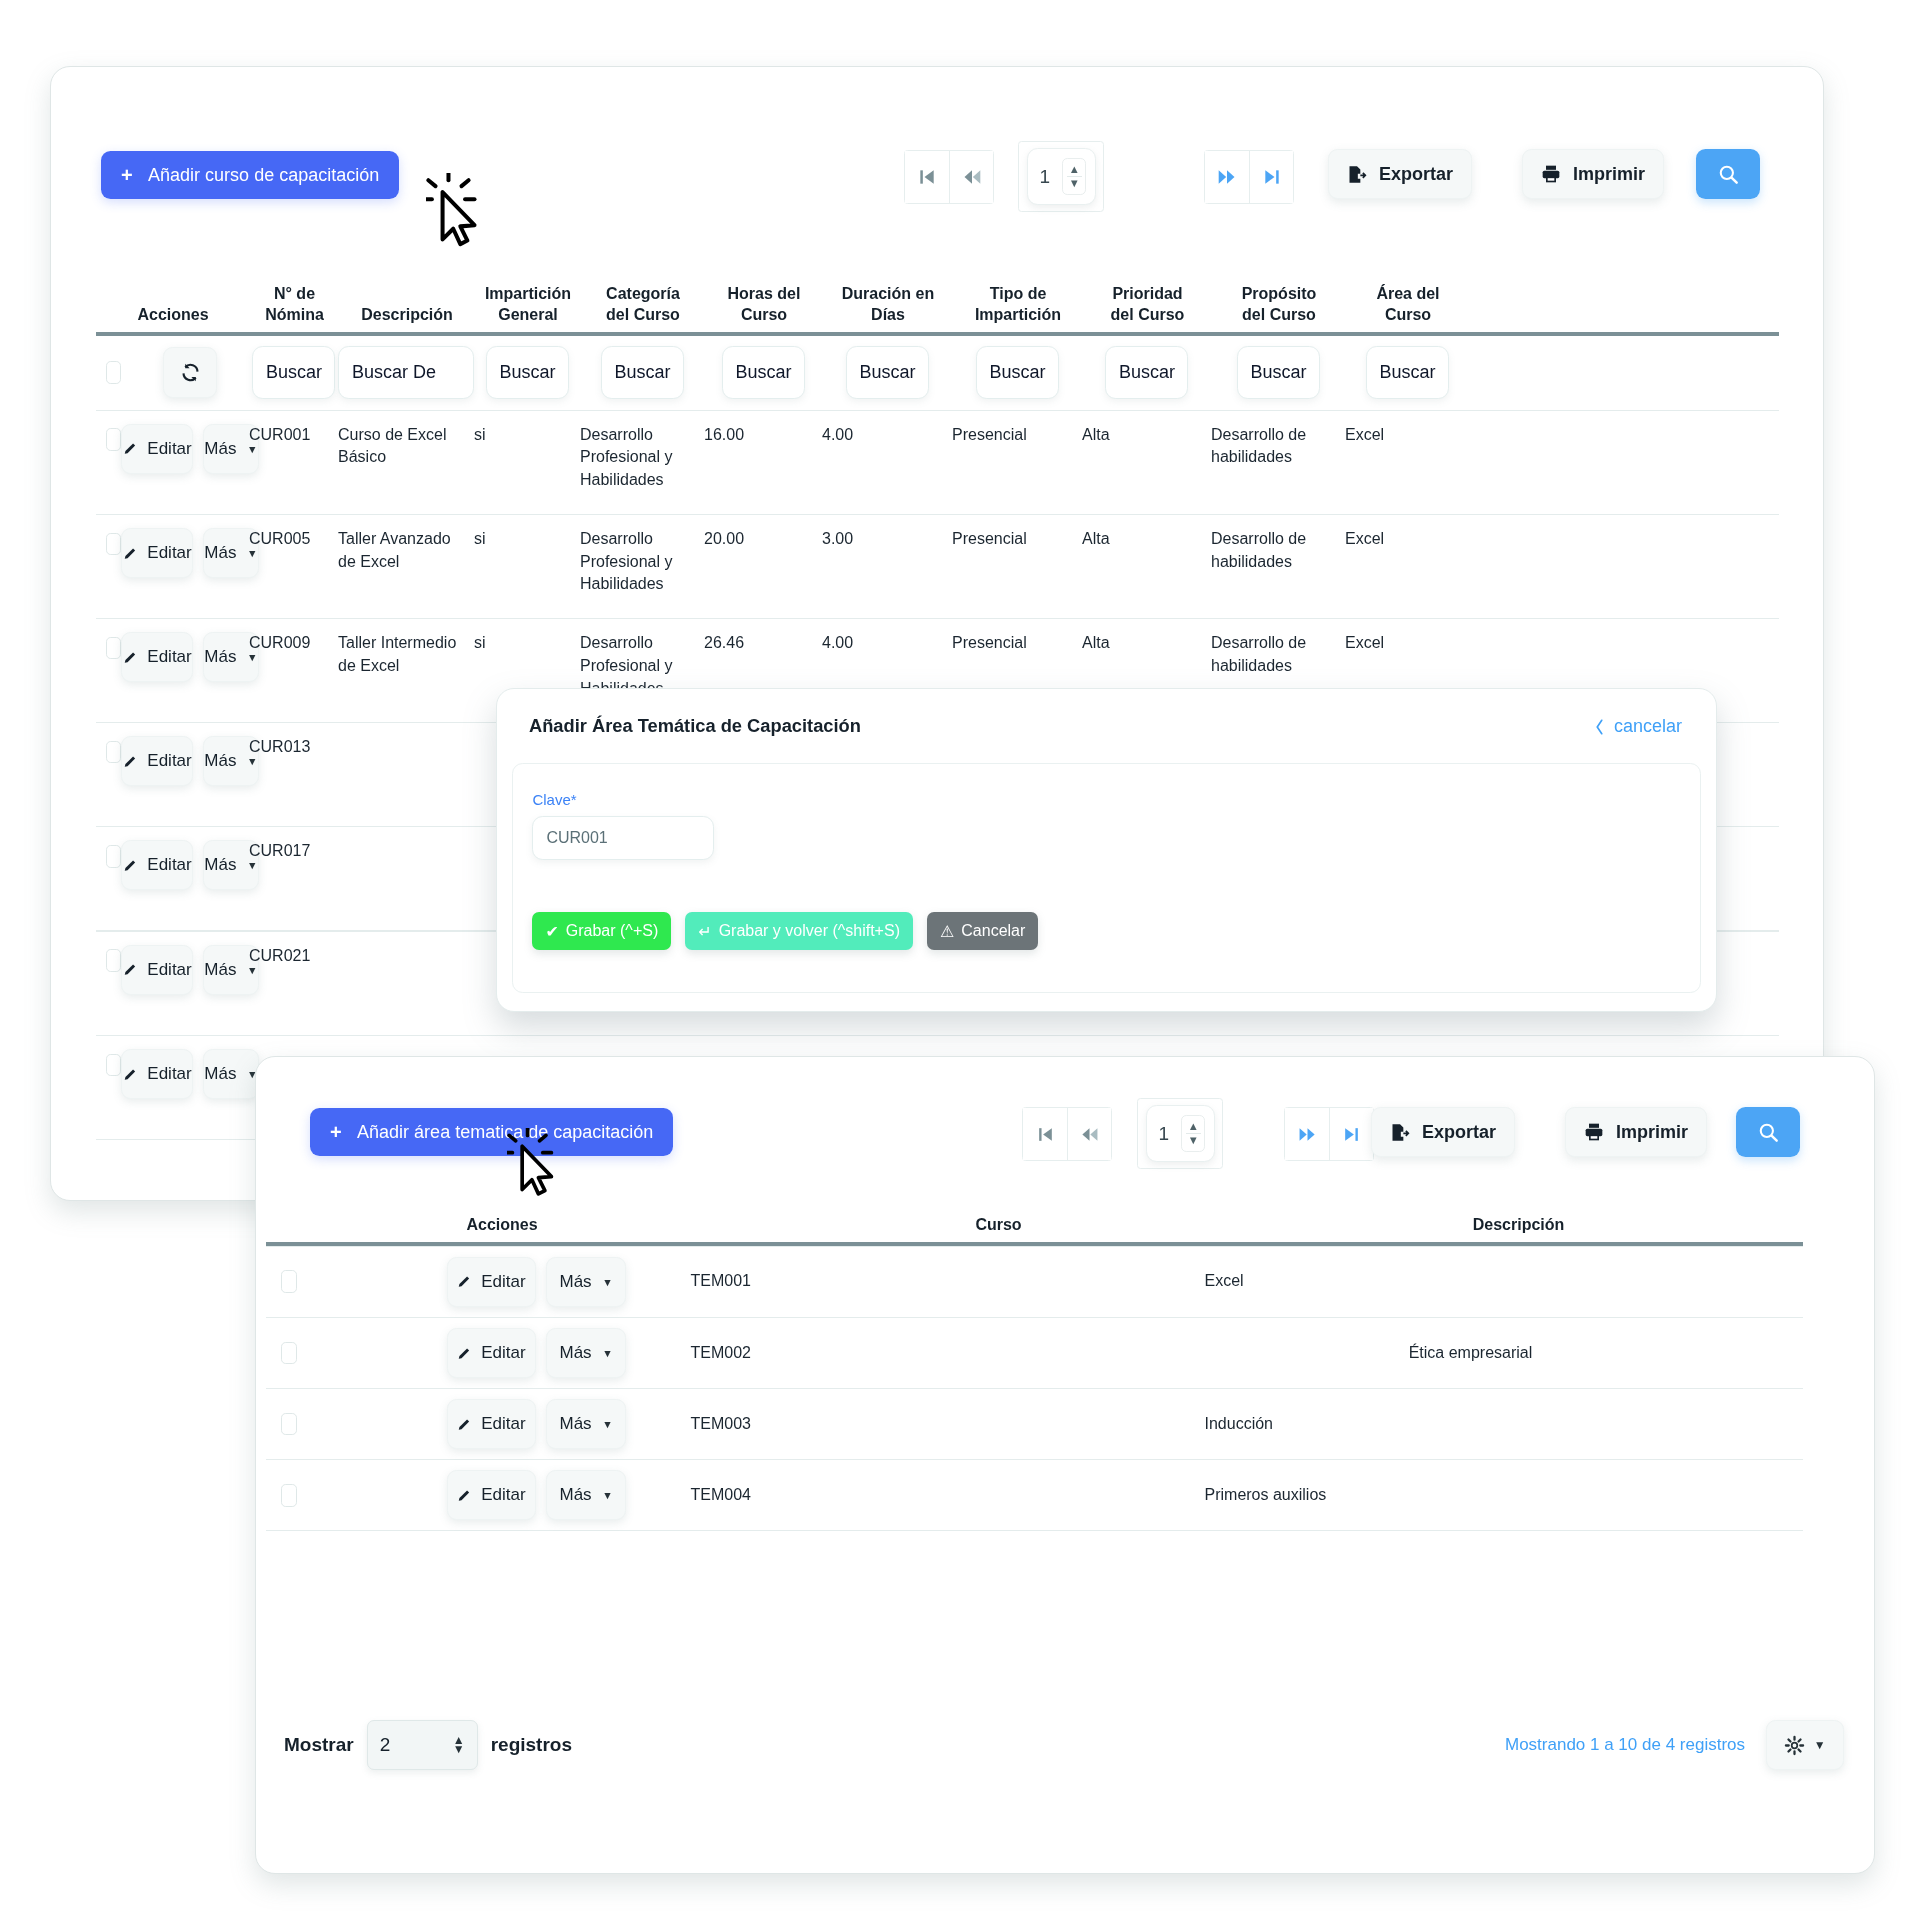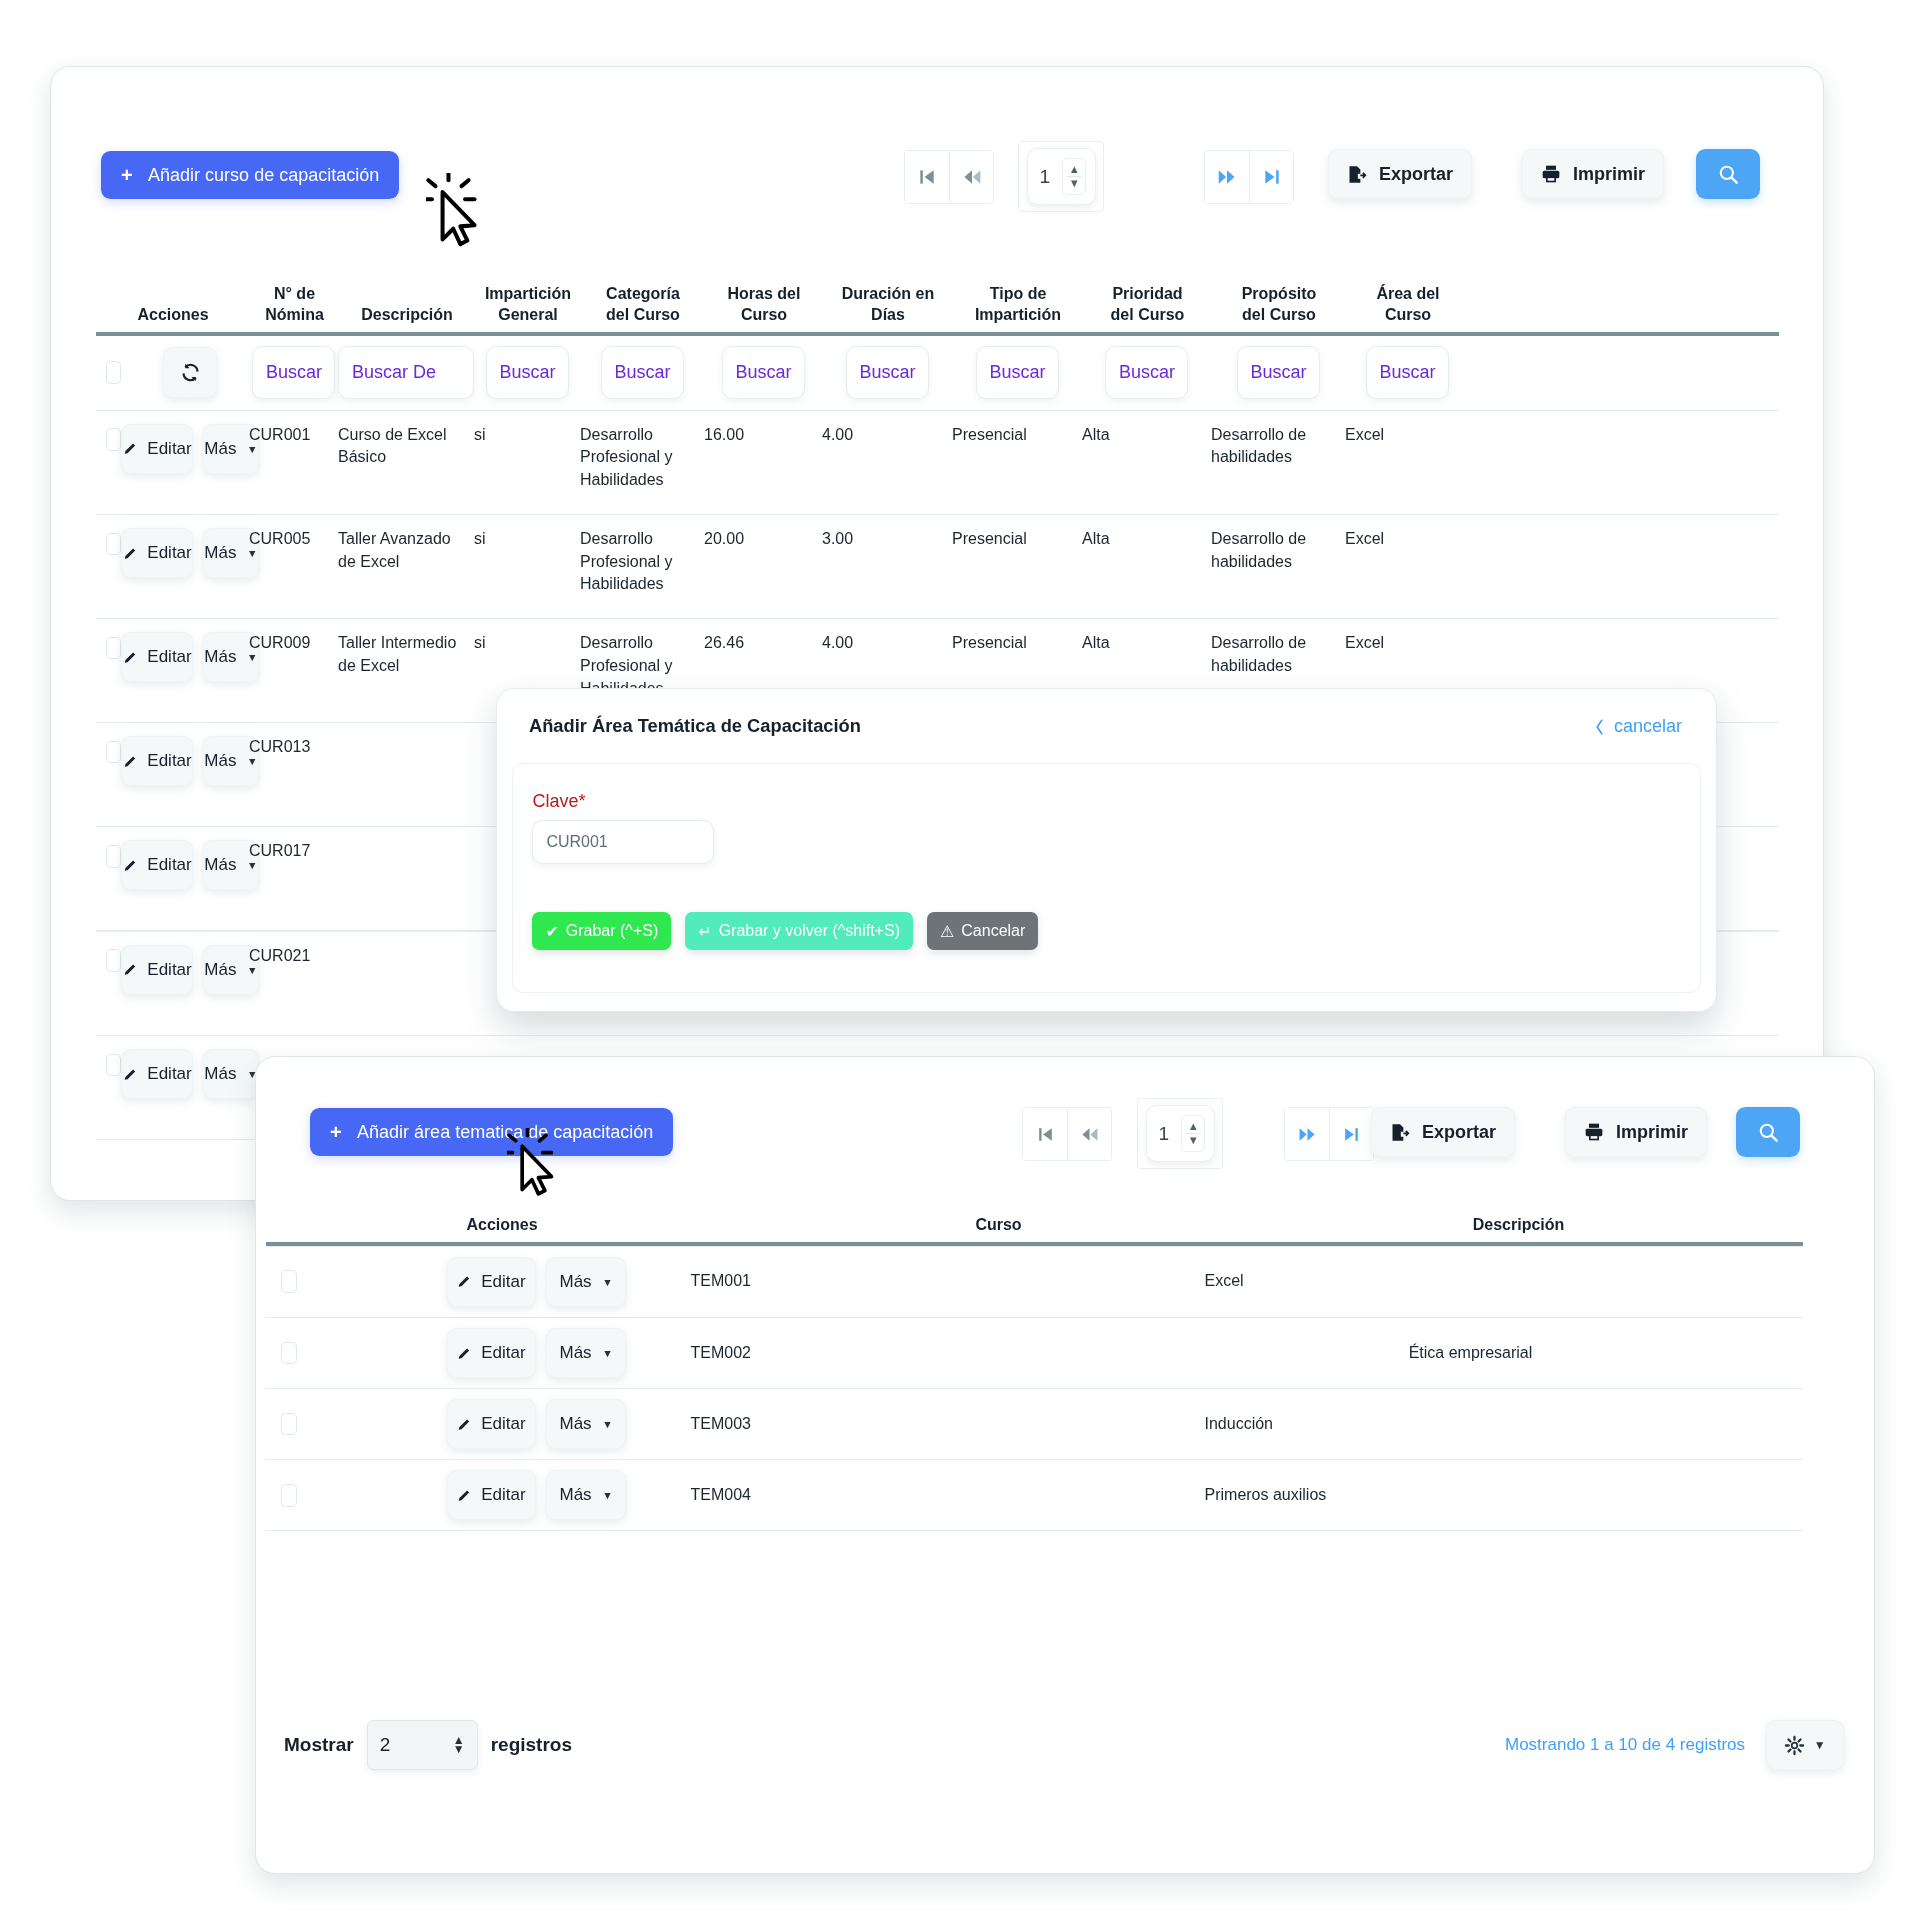--- a/index.html
+++ b/index.html
@@ -94,21 +94,21 @@
 
   .srow { display:flex; align-items:center; }
   .refresh-btn {
     width:54px; height:51px; background:#f5f8f8; border:0.6px solid #eef3f3;
     border-radius:9.5px; display:flex; align-items:center; justify-content:center;
     box-shadow: 0 3px 8.3px rgba(120,140,140,.16); cursor:pointer;
   }
   .search-inp {
     height:53px; border:1.2px solid #e4eeee; border-radius:10.6px; background:#fff;
     display:flex; align-items:center; padding:0 13px;
-    font-size:18px; color:#6d28d9; overflow:hidden; white-space:nowrap;
+    font-size:18px; color:#0f172a; overflow:hidden; white-space:nowrap;
     box-shadow: 0 3px 7px rgba(120,140,140,.10);
   }
 
   .chk {
     width:15.4px; height:22.5px; border:1.2px solid #dfe8e8; border-radius:4.7px;
     background:#fff; cursor:pointer; flex:none;
   }
 
   .drow { display:flex; align-items:flex-start; }
   .cell { font-size:16px; color:#1b2630; line-height:1.42; }
@@ -128,21 +128,21 @@
   }
   #modal .m-title { position:absolute; left:32px; top:26px; font-size:18.3px; font-weight:bold; color:#16212b; }
   #modal .m-cancel {
     position:absolute; right:34px; top:27px; font-size:18px; color:#3fa0f7;
     display:flex; align-items:center; gap:8.3px; cursor:pointer;
   }
   #modal .m-body {
     position:absolute; left:15.4px; top:74px; right:15.4px; bottom:18px;
     border:1.2px solid #eaf1f1; border-radius:10.6px; background:#fff;
   }
-  .fld-label { font-size:18px; color:#b91c1c; }
+  .fld-label { font-size:15px; color:#3b82f6; }
   .fld-inp {
     border:1.2px solid #e4eeee; border-radius:10.6px; background:#fff;
     display:flex; align-items:center; padding:0 13px; height:44px;
     font-size:16px; color:#5b7077; box-shadow:0 3px 7px rgba(120,140,140,.10);
   }
   .m-btn {
     border:none; border-radius:7px; height:38px; padding:0 13px;
     display:flex; align-items:center; justify-content:center; gap:7px;
     font-size:16px; color:#fff; cursor:pointer; white-space:nowrap;
     box-shadow:0 3.5px 8.3px rgba(120,140,140,.2);

